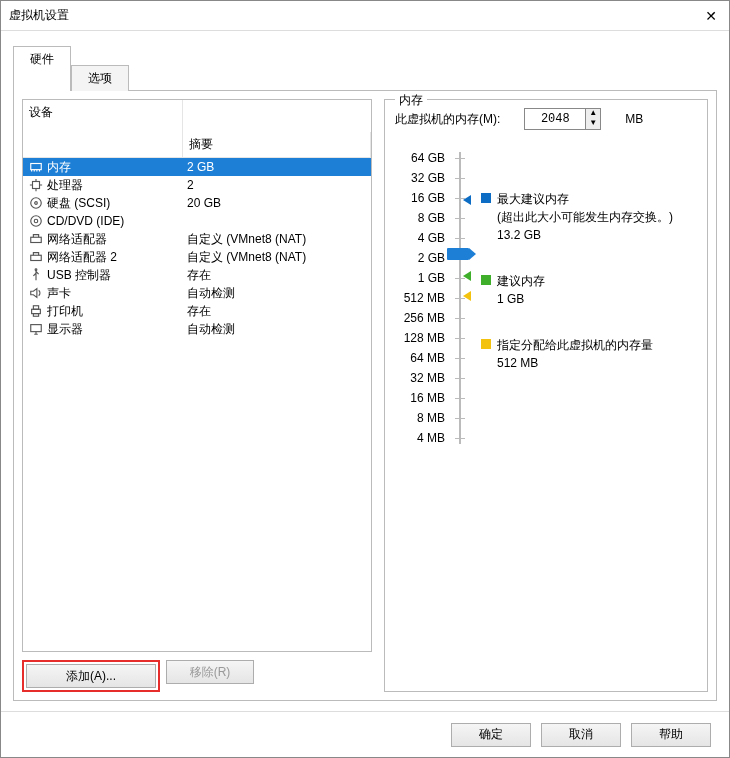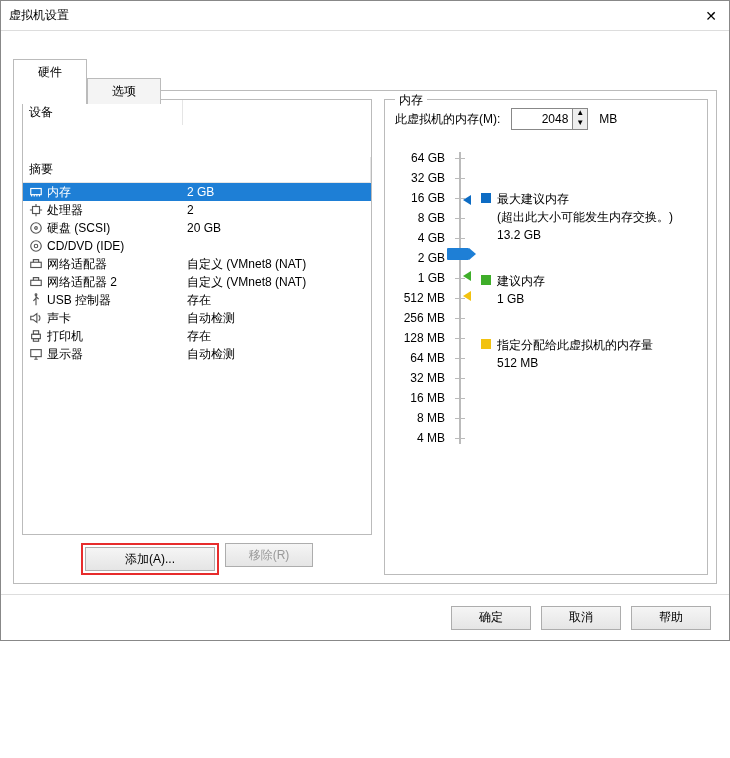--- a/index.html
+++ b/index.html
@@ -1,48 +1,48 @@
 <!DOCTYPE html>
 <html><head>
 <meta charset="utf-8">
 <style>
 * { box-sizing: border-box; font-family: "Microsoft YaHei", "Segoe UI", Tahoma, sans-serif; font-size: 12px; }
 body { margin: 0; background: #fff; }
-.window { width: 730px; height: 641px; border: 1px solid #888; display: flex; flex-direction: column; background: #fff; }
+.window { width: 730px; height: 758px; border: 1px solid #888; display: flex; flex-direction: column; background: #fff; }
 .titlebar { height: 30px; display: flex; align-items: center; padding: 0 8px; border-bottom: 1px solid #ddd; }
 .titlebar .title { flex: 1; }
 .titlebar .close { width: 20px; text-align: center; cursor: default; font-size: 14px; }
 .body { flex: 1; padding: 14px 12px 10px 12px; display: flex; flex-direction: column; }
 .tabs { display: flex; gap: 0; margin-bottom: 0; }
-.tab { padding: 4px 24px; border: 1px solid #bbb; border-bottom: none; background: #fff; position: relative; top: 14px; cursor: default; }
+.tab { padding: 4px 16px; border: 1px solid #bbb; border-bottom: none; background: #fff; position: relative; top: 1px; cursor: default; }
 .tab.active { background: #fff; z-index: 2; }
 .tab.inactive { background: #f4f4f4; margin-top: 19px; }
 .tab-content { flex: 1; border: 1px solid #bbb; padding: 8px; display: flex; gap: 12px; }
 .left-pane { width: 350px; display: flex; flex-direction: column; }
 .hw-list { flex: 1; border: 1px solid #bbb; overflow: hidden; }
-.hw-headers { display: flex; background: #fff; border-bottom: 1px solid #e5e5e5; flex-direction: column; }
+.hw-headers { display: flex; background: #fff; border-bottom: 1px solid #e5e5e5; }
 .hw-headers div { padding: 4px 6px; border-right: 1px solid #e5e5e5; }
 .hw-h-dev { width: 160px; }
 .hw-h-sum { flex: 1; margin-top: 32px; }
 .hw-rows { }
 .hw-row { display: flex; align-items: center; height: 18px; padding: 0 4px; cursor: default; }
 .hw-row.selected { background: #1e7fd6; color: #fff; }
 .hw-icon { width: 18px; display: inline-flex; justify-content: center; }
 .hw-dev { width: 142px; padding-left: 2px; white-space: nowrap; overflow: hidden; }
 .hw-sum { flex: 1; white-space: nowrap; overflow: hidden; }
-.left-buttons { display: flex; justify-content: center; gap: 6px; margin-top: 8px; }
+.left-buttons { display: flex; gap: 6px; margin-top: 8px; }
 .btn { min-width: 88px; height: 24px; border: 1px solid #adadad; background: linear-gradient(#f5f5f5,#e5e5e5); cursor: default; display: inline-flex; align-items: center; justify-content: center; }
 .btn.disabled { color: #999; }
 .highlight-box { border: 2px solid #e72c2c; padding: 2px; }
 .right-pane { flex: 1; border: 1px solid #bbb; padding: 8px 10px; position: relative; }
 .group-label { position: absolute; top: -8px; left: 10px; background: #fff; padding: 0 4px; }
 .mem-desc { margin: 6px 0 14px 0; line-height: 1.5; }
-.mem-input-row { display: flex; align-items: center; gap: 11px; margin-bottom: 18px; }
+.mem-input-row { display: flex; align-items: center; gap: 24px; margin-bottom: 18px; }
 .spinner { display: inline-flex; align-items: center; border: 1px solid #888; height: 22px; }
-.spinner input { width: 60px; border: none; text-align: right; padding: 2px 4px; outline: none; height: 20px; }
+.spinner input { width: 60px; border: none; text-align: center; padding: 2px 4px; outline: none; height: 20px; font-family: Liberation Mono, monospace; }
 .spinner .spins { display: flex; flex-direction: column; border-left: 1px solid #888; }
 .spinner .spins div { width: 14px; height: 10px; font-size: 8px; line-height: 8px; text-align: center; background: #eee; cursor: default; }
 .mem-chart { display: flex; }
 .ticks-col { width: 50px; text-align: right; }
 .ticks-col div { height: 20px; line-height: 20px; }
 .slider-col { width: 30px; position: relative; height: 300px; }
 .slider-track { position: absolute; left: 14px; top: 4px; bottom: 4px; width: 2px; background: #bbb; }
 .slider-tick { position: absolute; left: 10px; width: 10px; height: 1px; background: #bbb; }
 .marker { position: absolute; width: 0; height: 0; left: 18px; }
 .marker.blue { border-top: 5px solid transparent; border-bottom: 5px solid transparent; border-right: 8px solid #0d6cc4; }

